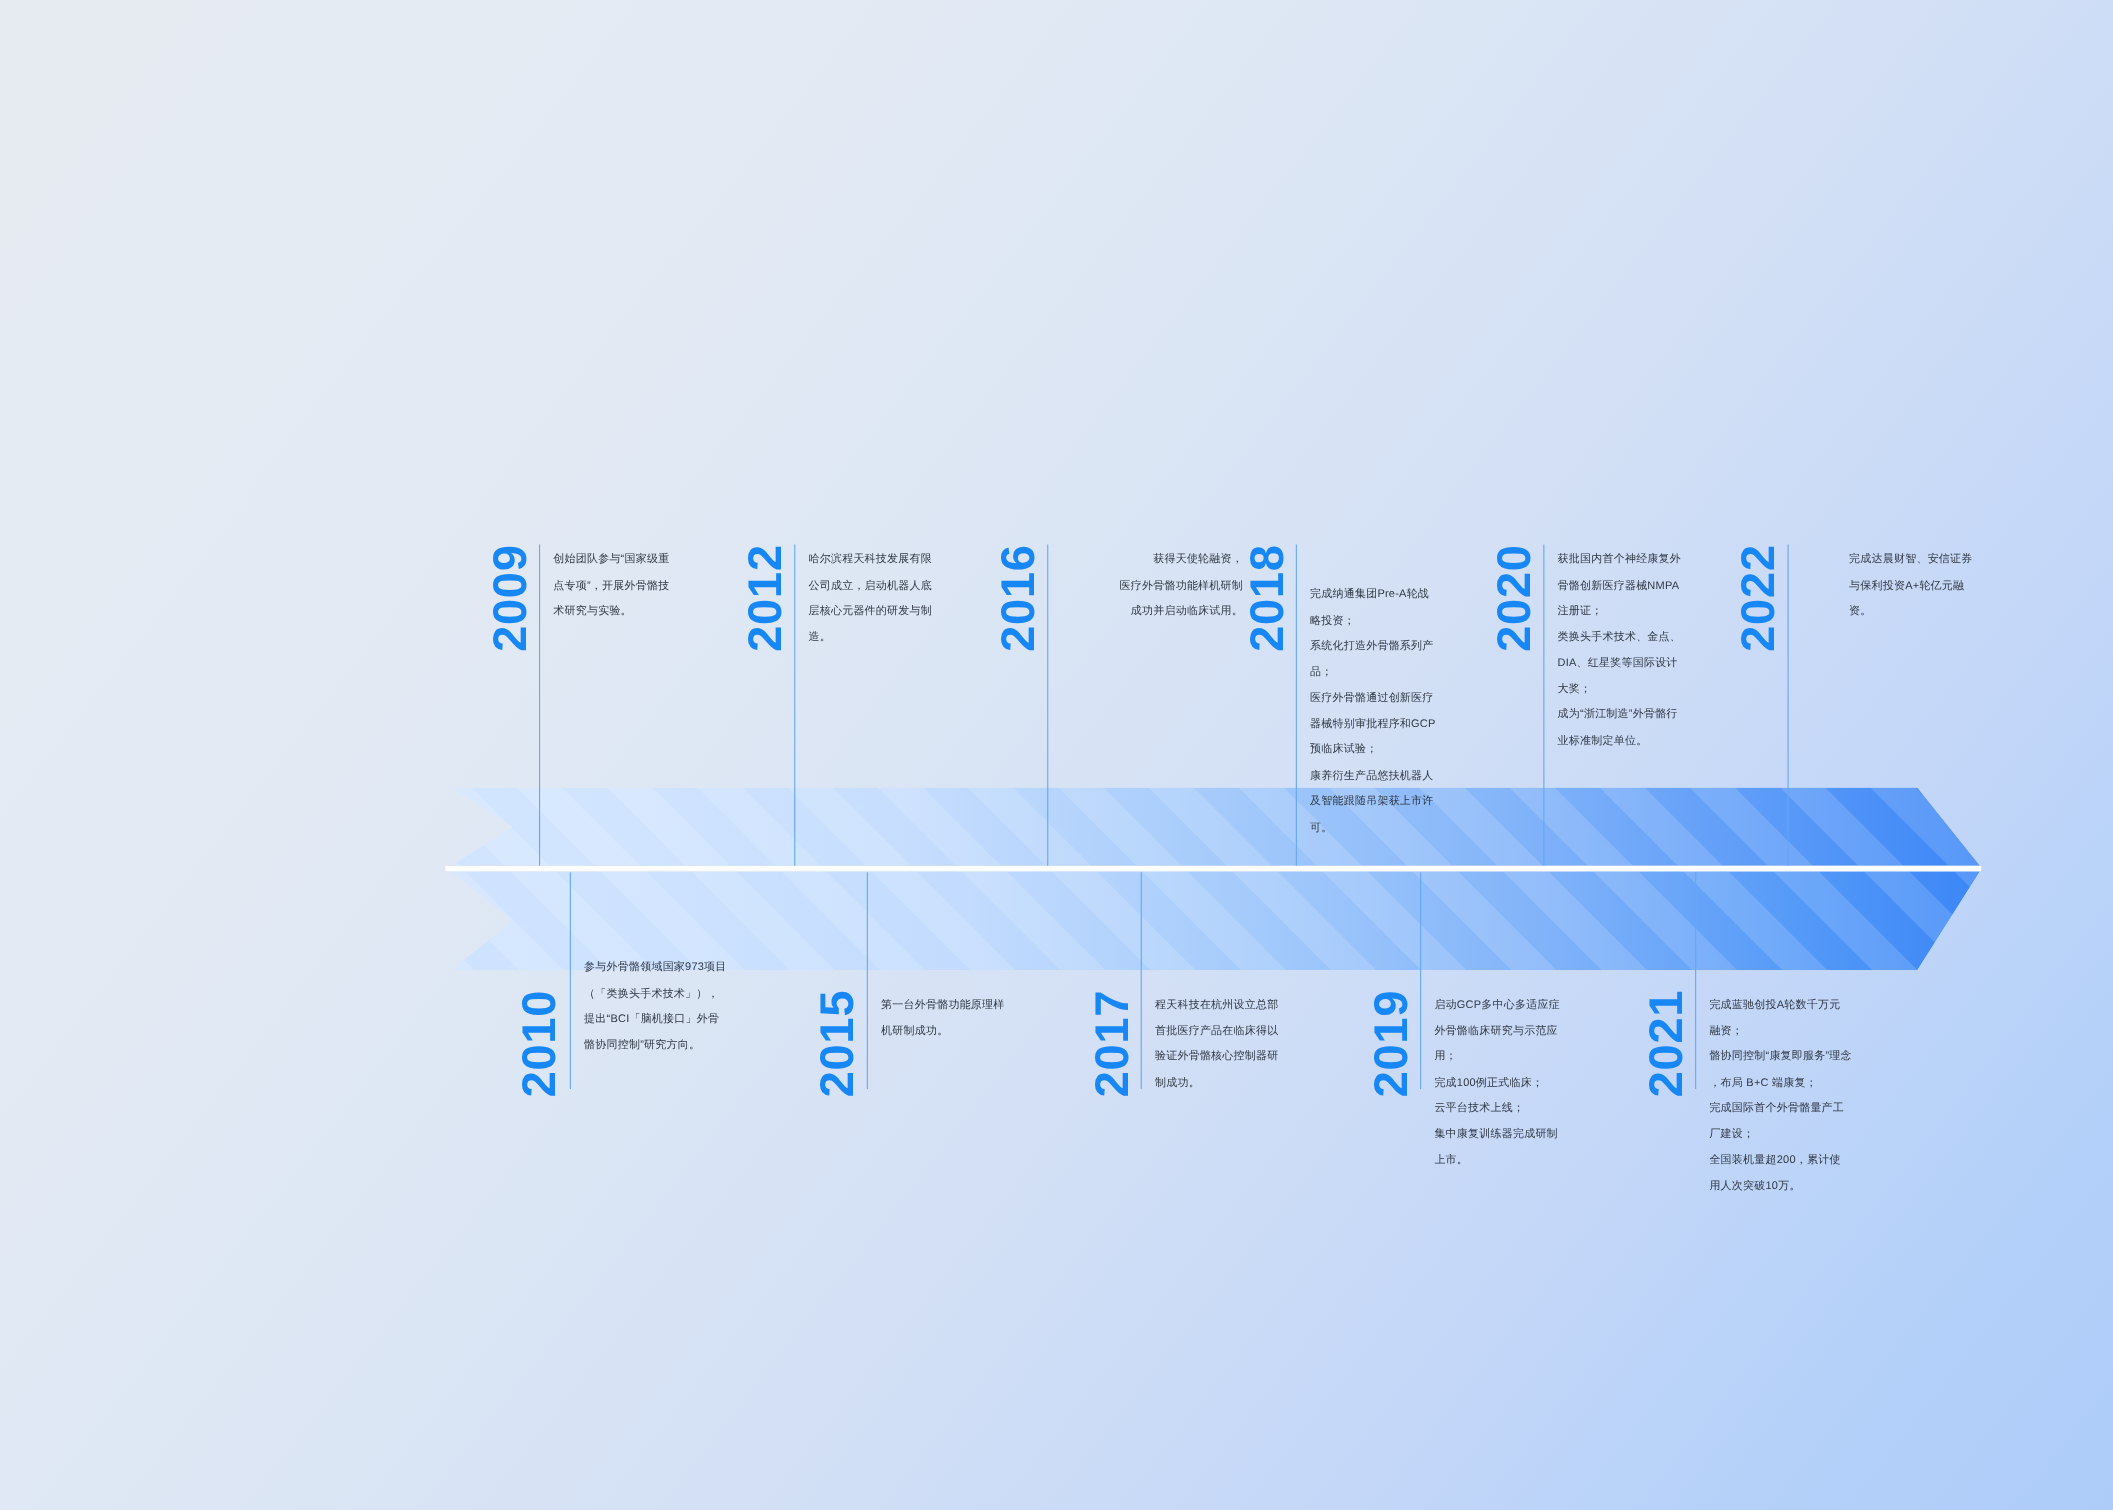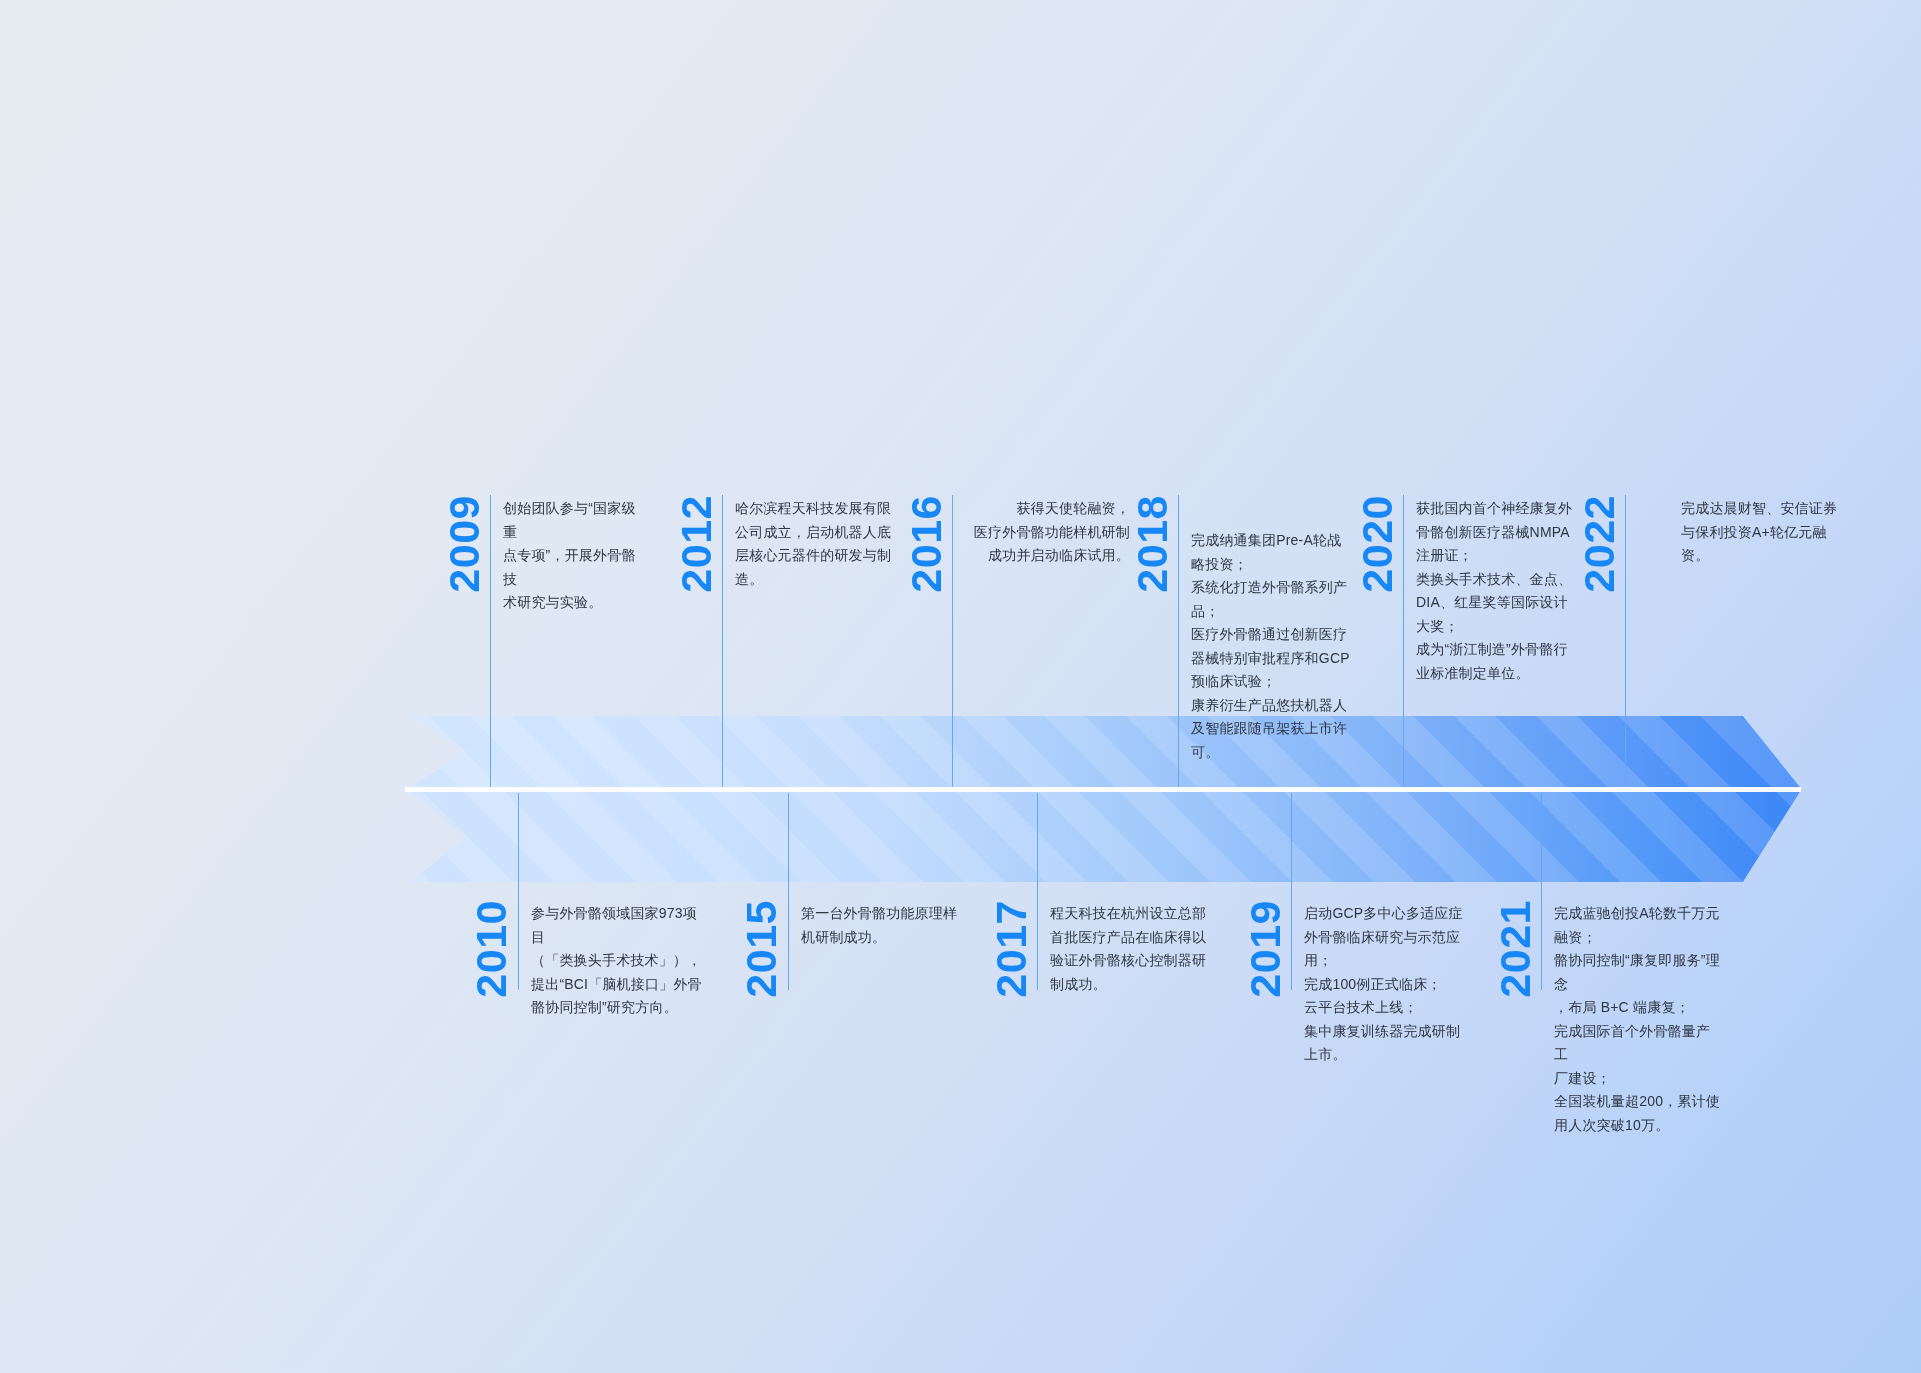--- a/index.html
+++ b/index.html
@@ -53,21 +53,21 @@
     user-select: none;
   }
 
   .tl-rule {
     position: absolute;
     width: 1.4px;
     background: #63a8f2;
   }
 
   .tl-body {
-    font-size: 14px;
+    font-size: 10px;
     line-height: 23.5px;
     color: #2e3642;
     letter-spacing: 0.2px;
     white-space: pre-line;
   }
 </style>
 </head>
 <body>
 
 <div id="stage">
@@ -165,21 +165,21 @@
       <div class="tl-rule" style="left: 1625px; top: 495px; height: 292px;"></div>
       <div class="tl-year" style="position: absolute; left: 1578px; top: 495px;">2022</div>
       <div class="tl-body" style="position: absolute; left: 1638px; top: 497px; width: 160px; margin-left: 43px;">完成达晨财智、安信证券
 与保利投资A+轮亿元融
 资。</div>
     </div>
 
   <div id="bottom-row">
       <div class="tl-rule" style="left: 518px; top: 793px; height: 197px;"></div>
       <div class="tl-year" style="position: absolute; left: 470px; top: 900px;">2010</div>
-      <div class="tl-body" style="position: absolute; left: 531px; top: 902px; width: 178px;">参与外骨骼领域国家973项目
+      <div class="tl-body" style="position: absolute; left: 531px; top: 868px; width: 178px;">参与外骨骼领域国家973项目
 （「类换头手术技术」），
 提出“BCI「脑机接口」外骨
 骼协同控制”研究方向。</div>
       <div class="tl-rule" style="left: 788px; top: 793px; height: 197px;"></div>
       <div class="tl-year" style="position: absolute; left: 740px; top: 900px;">2015</div>
       <div class="tl-body" style="position: absolute; left: 801px; top: 902px; width: 160px;">第一台外骨骼功能原理样
 机研制成功。</div>
       <div class="tl-rule" style="left: 1037px; top: 793px; height: 197px;"></div>
       <div class="tl-year" style="position: absolute; left: 990px; top: 900px;">2017</div>
       <div class="tl-body" style="position: absolute; left: 1050px; top: 902px; width: 160px;">程天科技在杭州设立总部

